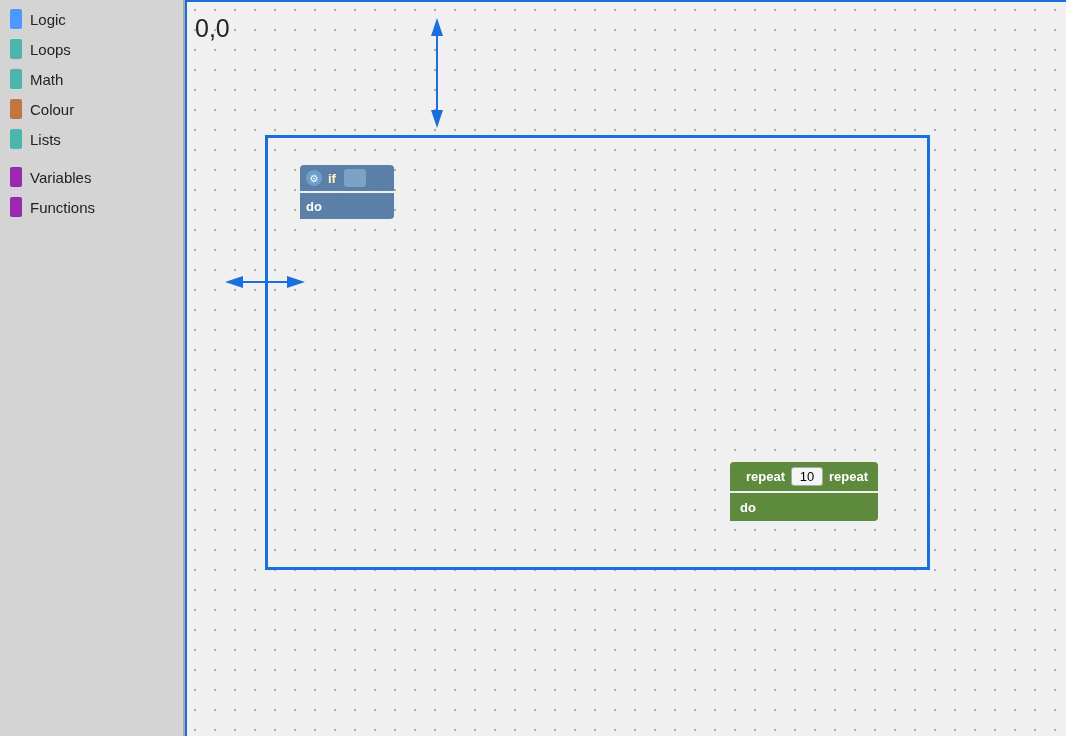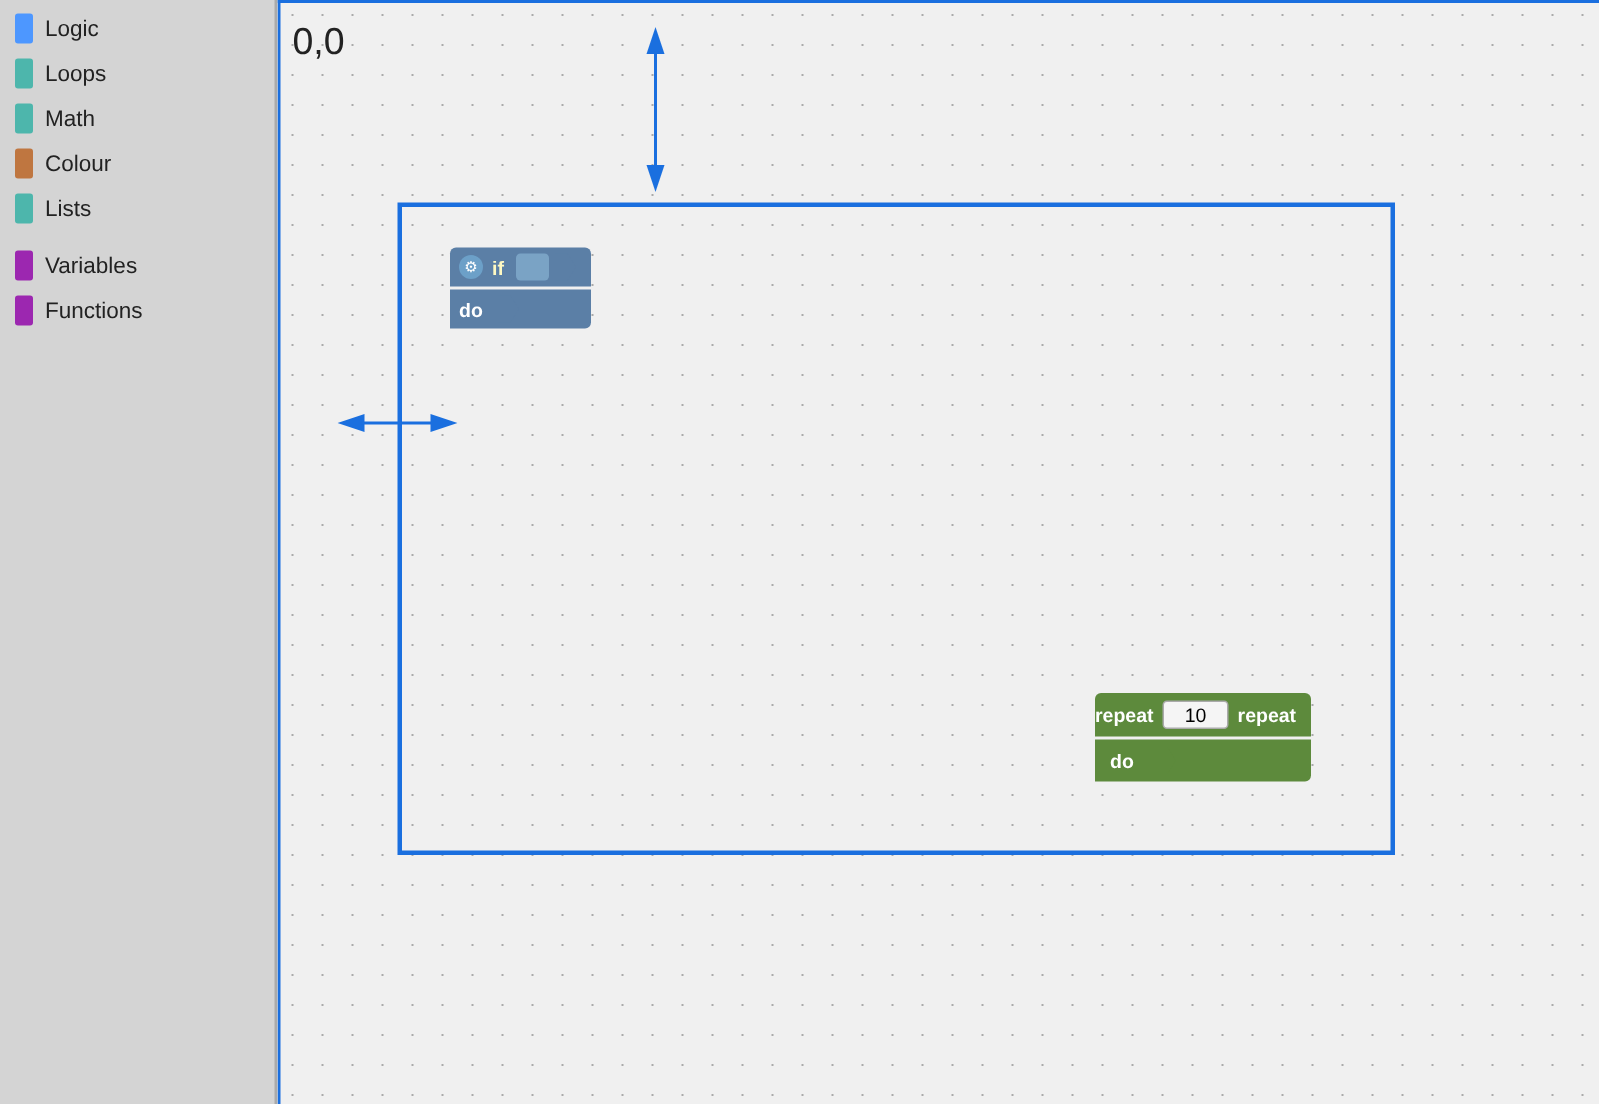--- a/index.html
+++ b/index.html
@@ -200,35 +200,35 @@
       left: 545px;
       top: 462px;
       z-index: 4;
     }
 
     .block-repeat-top {
       display: flex;
       align-items: center;
       background: #5d8a3c;
       border-radius: 4px 4px 0 0;
-      padding: 5px 10px 5px 0;
+      padding: 5px 10px 5px 16px;
       gap: 6px;
     }
     .block-repeat-label {
       color: #fff;
       font-size: 13px;
       font-weight: bold;
     }
     .block-repeat-input {
       background: #f5f5f5;
       border: 1px solid #aaa;
       border-radius: 3px;
       padding: 1px 6px;
       font-size: 13px;
-      width: 44px;
+      width: 32px;
       text-align: center;
     }
     .block-repeat-times {
       color: #fff;
       font-size: 13px;
       font-weight: bold;
     }
 
     .block-repeat-bottom {
       display: flex;

